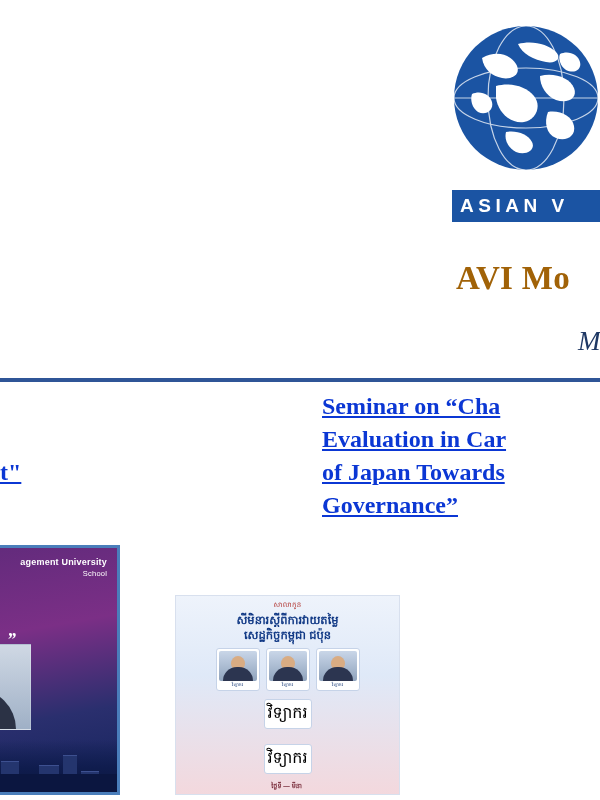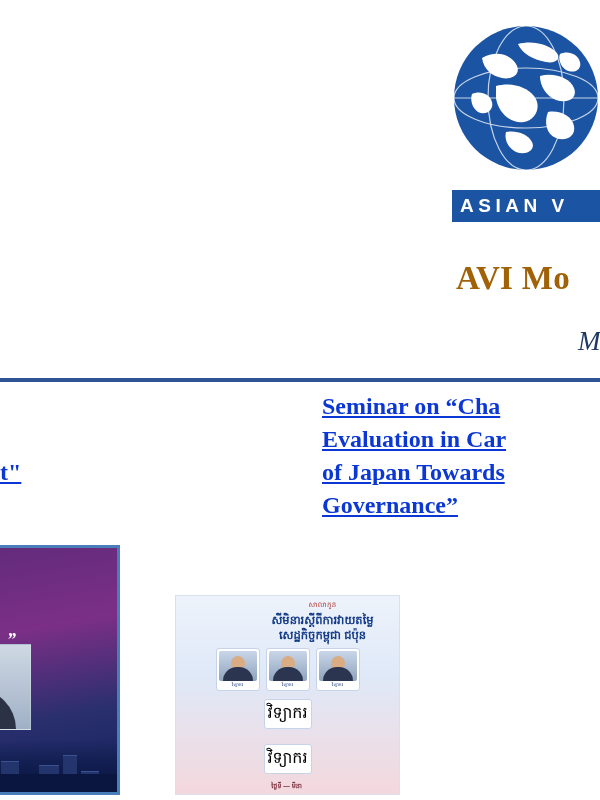--- a/index.html
+++ b/index.html
@@ -222,21 +222,20 @@
     padding-left: 6px;
     box-sizing: border-box;
   }
 
   
   .pr-top {
     position: absolute;
     left: 0; top: 0; width: 100%;
     text-align: center;
     padding-top: 4px;
-    margin-left: 35px;
   }
   .pr-khmer-sm {
     font-family: "Liberation Sans", sans-serif;
     font-size: 7px;
     color: #b0332f;
     letter-spacing: .3px;
   }
   .pr-khmer-lg {
     font-family: "Liberation Sans", sans-serif;
     font-size: 11.5px;
@@ -348,20 +347,24 @@
 
   <div class="col left">
     <div class="headline">
       <span class="ln">ership and</span>
       <span class="ln">ments of</span>
       <span class="ln">Engagement"</span>
     </div>
   </div>
 
   <div class="poster poster-left">
+    <div class="pl-univ">
+      <div>agement University</div>
+      <div class="sub">School</div>
+    </div>
     <div class="pl-topic">
       <br>
       
     </div>
     <div class="pl-quote">”</div>
 
     <div class="pl-photo">
 
       <div class="suit"></div>
 

